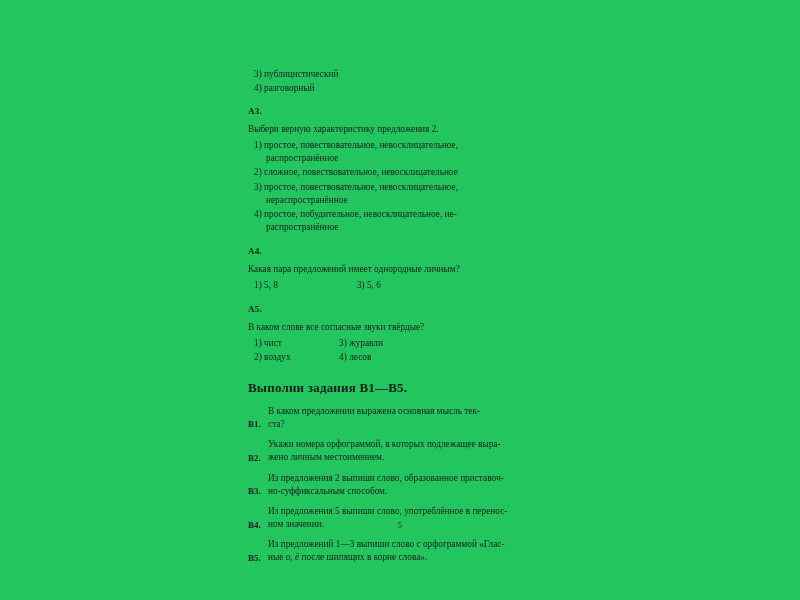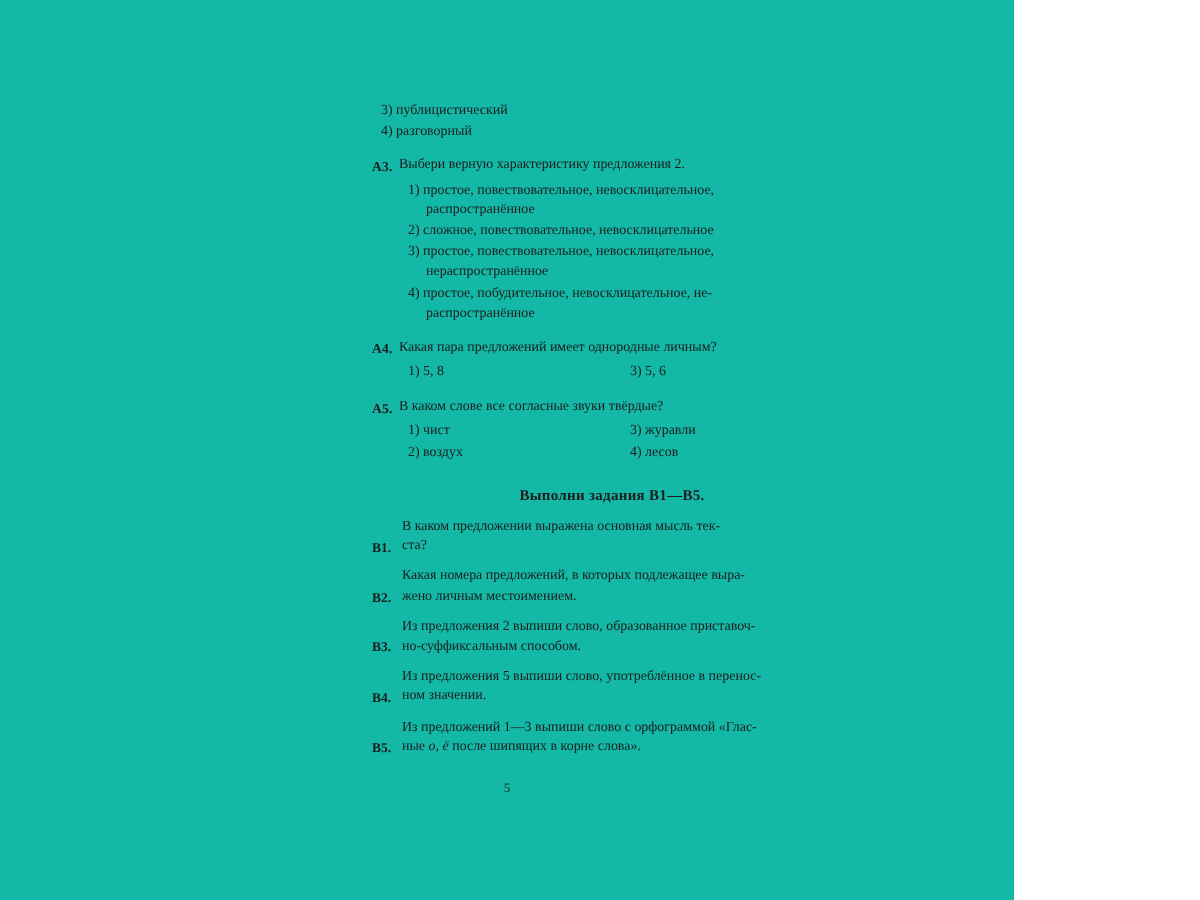--- a/index.html
+++ b/index.html
@@ -9,41 +9,42 @@
   }
   body {
     width: 800px;
     height: 600px;
     font-family: "Liberation Serif", serif;
     color: #1c1c1c;
     overflow: hidden;
   }
   .page {
     position: relative;
-    width: 676px;
+    width: 800px;
     height: 600px;
-    background: #14b8a6;
+    background: #22c55e;
   }
   .content {
     position: absolute;
     left: 248px;
     top: 68px;
     width: 320px;
     font-size: 9.3px;
     line-height: 1.42;
   }
   .plain-line {
     margin: 0 0 1px 0;
     padding-left: 6px;
     white-space: nowrap;
   }
   .task {
     display: flex;
     align-items: flex-start;
     margin-top: 9px;
+    flex-direction: column;
   }
   .task .code {
     font-weight: bold;
     width: 18px;
     flex: 0 0 18px;
     font-size: 9px;
     letter-spacing: 0.2px;
     padding-top: 0.5px;
   }
   .task .prompt {
@@ -63,23 +64,23 @@
     margin: 3px 0 0 6px;
   }
   .two-col .row {
     display: flex;
     margin-bottom: 1px;
   }
   .two-col .cell {
     width: 50%;
   }
   .section-head {
-    text-align: center;
+    text-align: left;
     font-weight: bold;
-    font-size: 10px;
+    font-size: 13px;
     margin: 14px 0 6px 0;
     letter-spacing: 0.2px;
   }
   .b-task {
     display: flex;
     align-items: flex-end;
     margin-top: 7px;
   }
   .b-task .code {
     font-weight: bold;
@@ -176,21 +177,21 @@
       <div class="code">В1.</div>
       <div class="prompt">
         <span>В каком предложении выражена основная мысль тек-</span>
         <span class="l2">ста?</span>
       </div>
     </div>
 
     <div class="b-task">
       <div class="code">В2.</div>
       <div class="prompt">
-        <span>Какая номера предложений, в которых подлежащее выра-</span>
+        <span>Укажи номера орфограммой, в которых подлежащее выра-</span>
         <span class="l2">жено личным местоимением.</span>
       </div>
     </div>
 
     <div class="b-task">
       <div class="code">В3.</div>
       <div class="prompt">
         <span>Из предложения 2 выпиши слово, образованное приставоч-</span>
         <span class="l2">но-суффиксальным способом.</span>
       </div>

